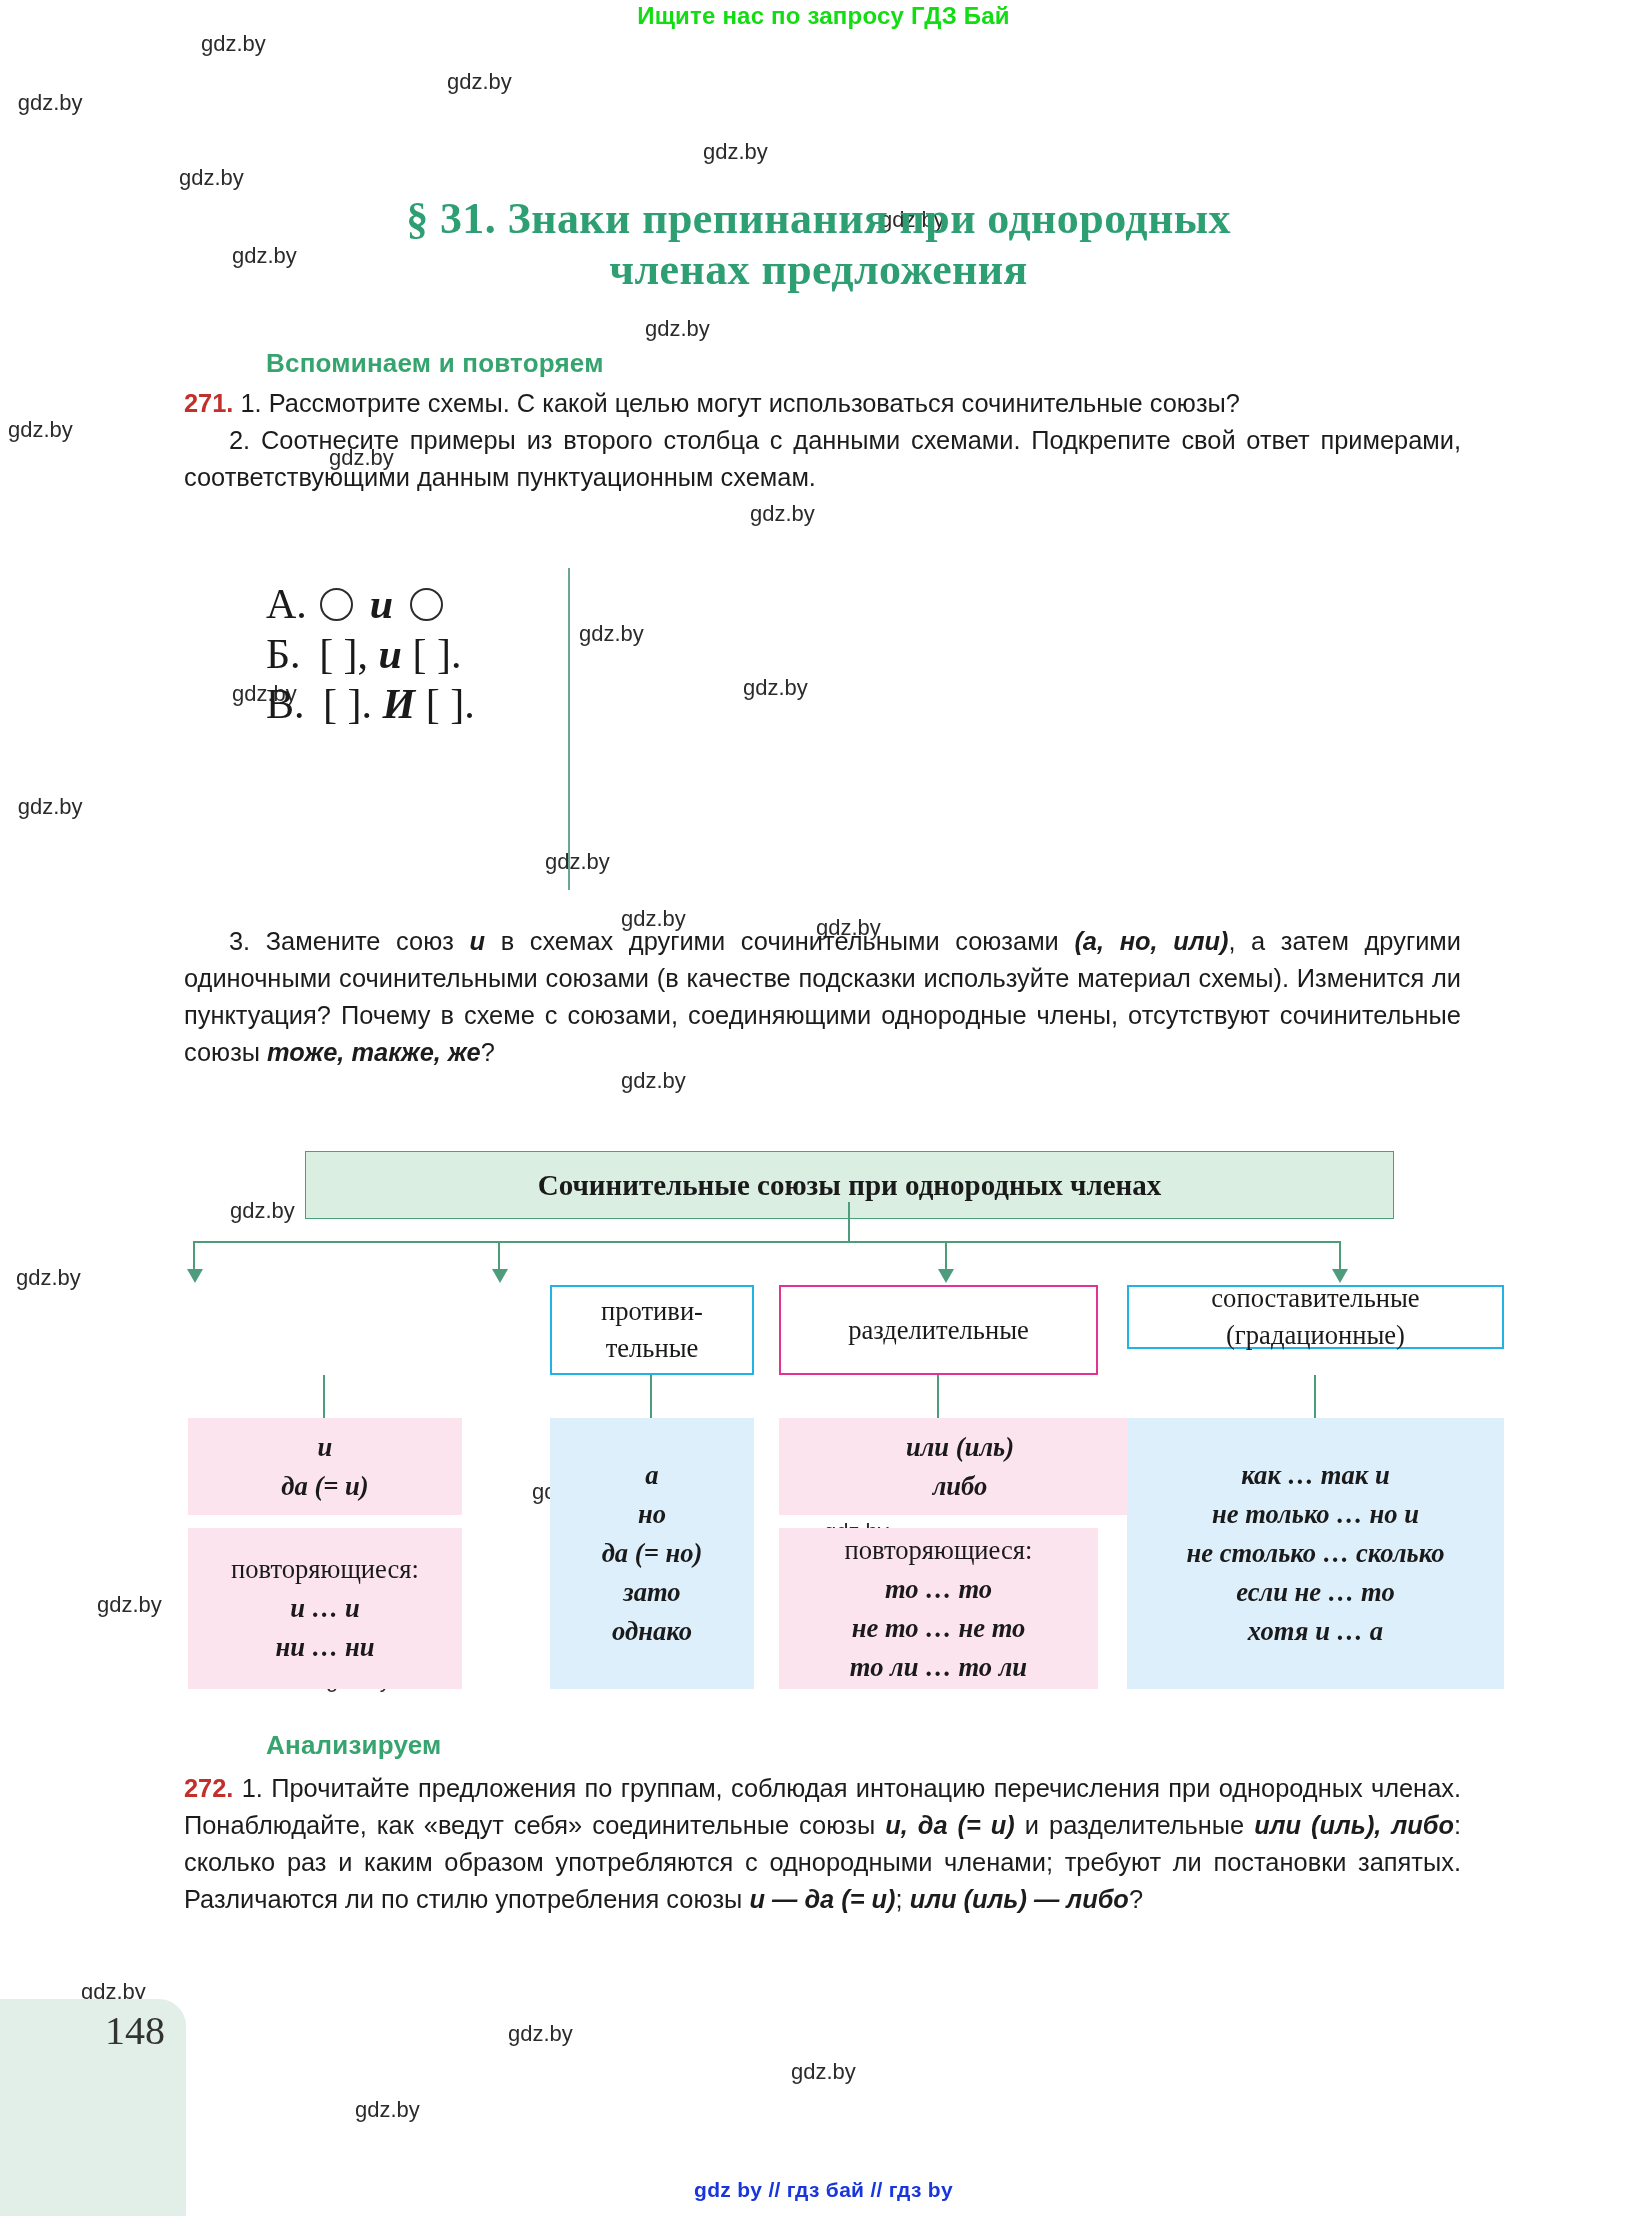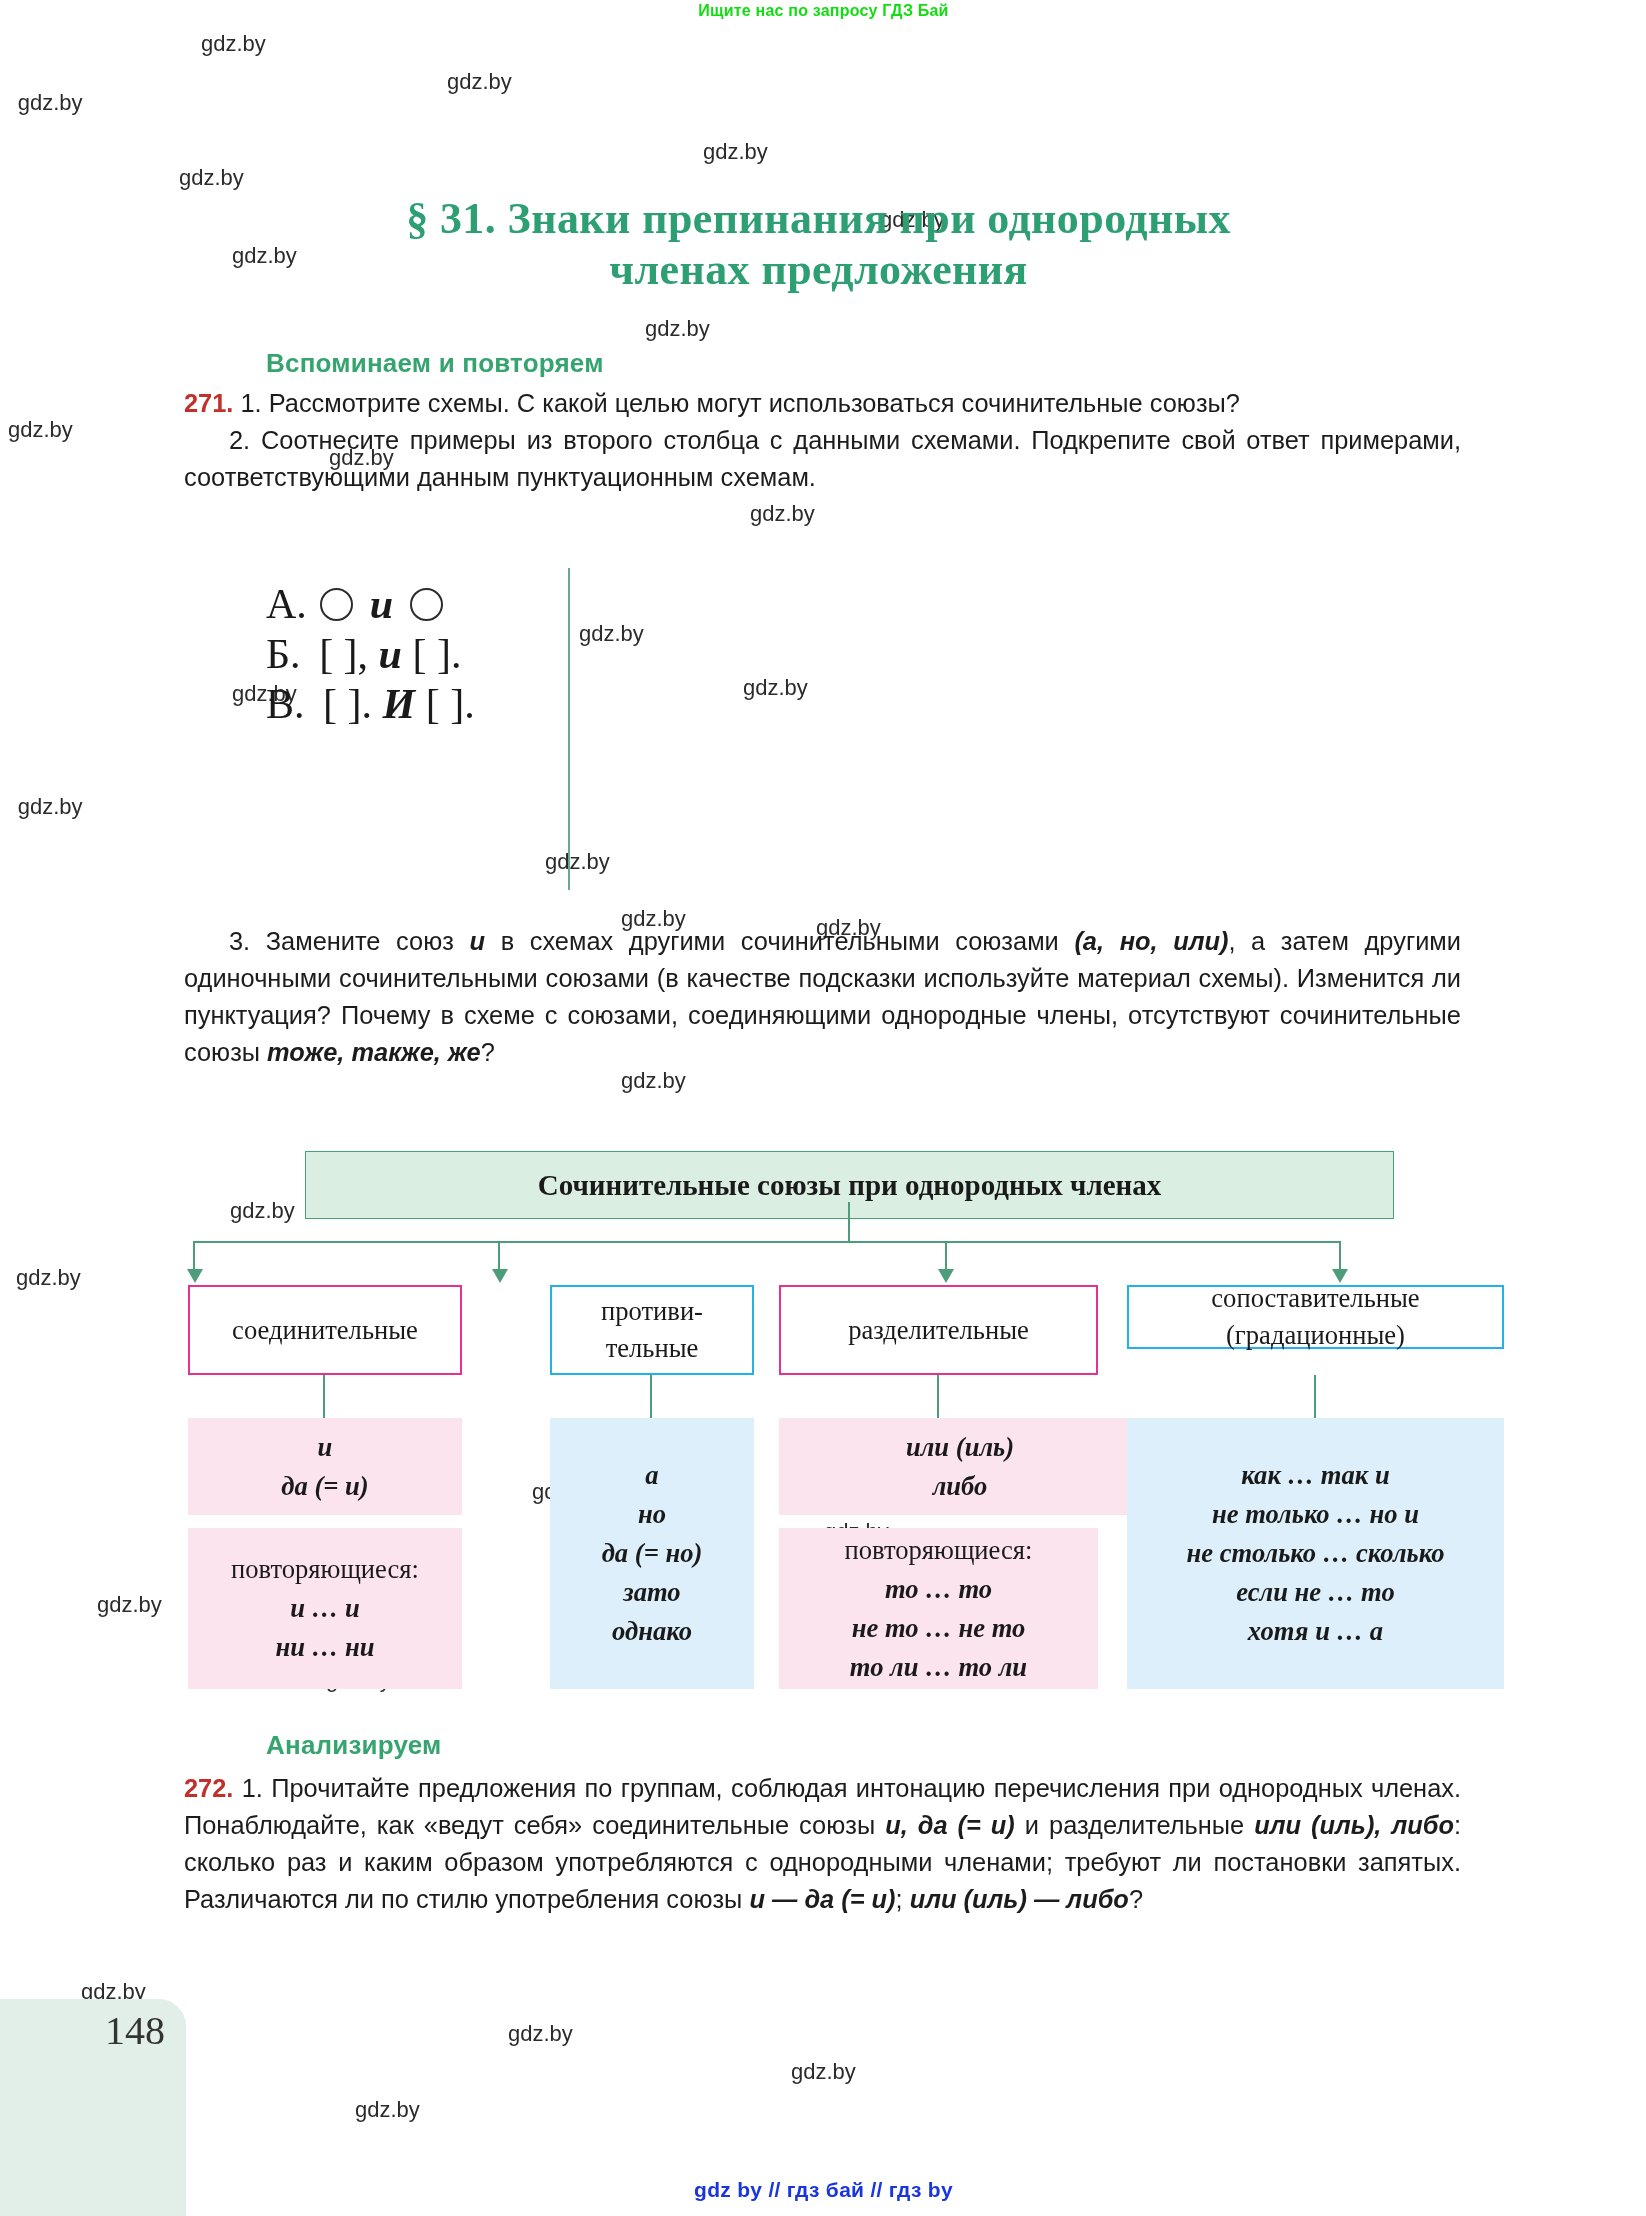--- a/index.html
+++ b/index.html
@@ -18,21 +18,21 @@
   }
 
   
   .promo-banner {
     position: absolute;
     top: 1.6px;
     left: 0;
     width: 100%;
     text-align: center;
     font-family: "Liberation Sans", sans-serif;
-    font-size: 16px;
+    font-size: 24px;
     font-weight: 600;
     color: #12dd12;
     letter-spacing: 0.2px;
   }
 
   
   .wm {
     position: absolute;
     font-family: "Liberation Sans", sans-serif;
     font-size: 22px;
@@ -313,23 +313,20 @@
 
     <div class="conn" style="left:498px; top:1241px; width:2.4px; height:34px;"></div>
     <div style="position:absolute; left:492px; top:1269px; width:0; height:0; border-left:8px solid transparent; border-right:8px solid transparent; border-top:14.5px solid #4d9d7c;"></div>
 
     <div class="conn" style="left:945px; top:1241px; width:2.4px; height:34px;"></div>
     <div style="position:absolute; left:938px; top:1269px; width:0; height:0; border-left:8px solid transparent; border-right:8px solid transparent; border-top:14.5px solid #4d9d7c;"></div>
 
     <div class="conn" style="left:1339px; top:1241px; width:2.4px; height:34px;"></div>
     <div style="position:absolute; left:1332px; top:1269px; width:0; height:0; border-left:8px solid transparent; border-right:8px solid transparent; border-top:14.5px solid #4d9d7c;"></div>
 
-    <div class="cat-box cat-pink" style="left:188px; top:1285px; width:274px; height:90px;">
-      <span>соединительные</span>
-    </div>
 
     <div class="cat-box cat-blue" style="left:550px; top:1285px; width:204px; height:90px;">
       <span>противи-<br>тельные</span>
     </div>
 
     <div class="cat-box cat-pink" style="left:779px; top:1285px; width:319px; height:90px;">
       <span>разделительные</span>
     </div>
 
     <div class="cat-box cat-blue" style="left:1127px; top:1285px; width:377px; height:64px;">

